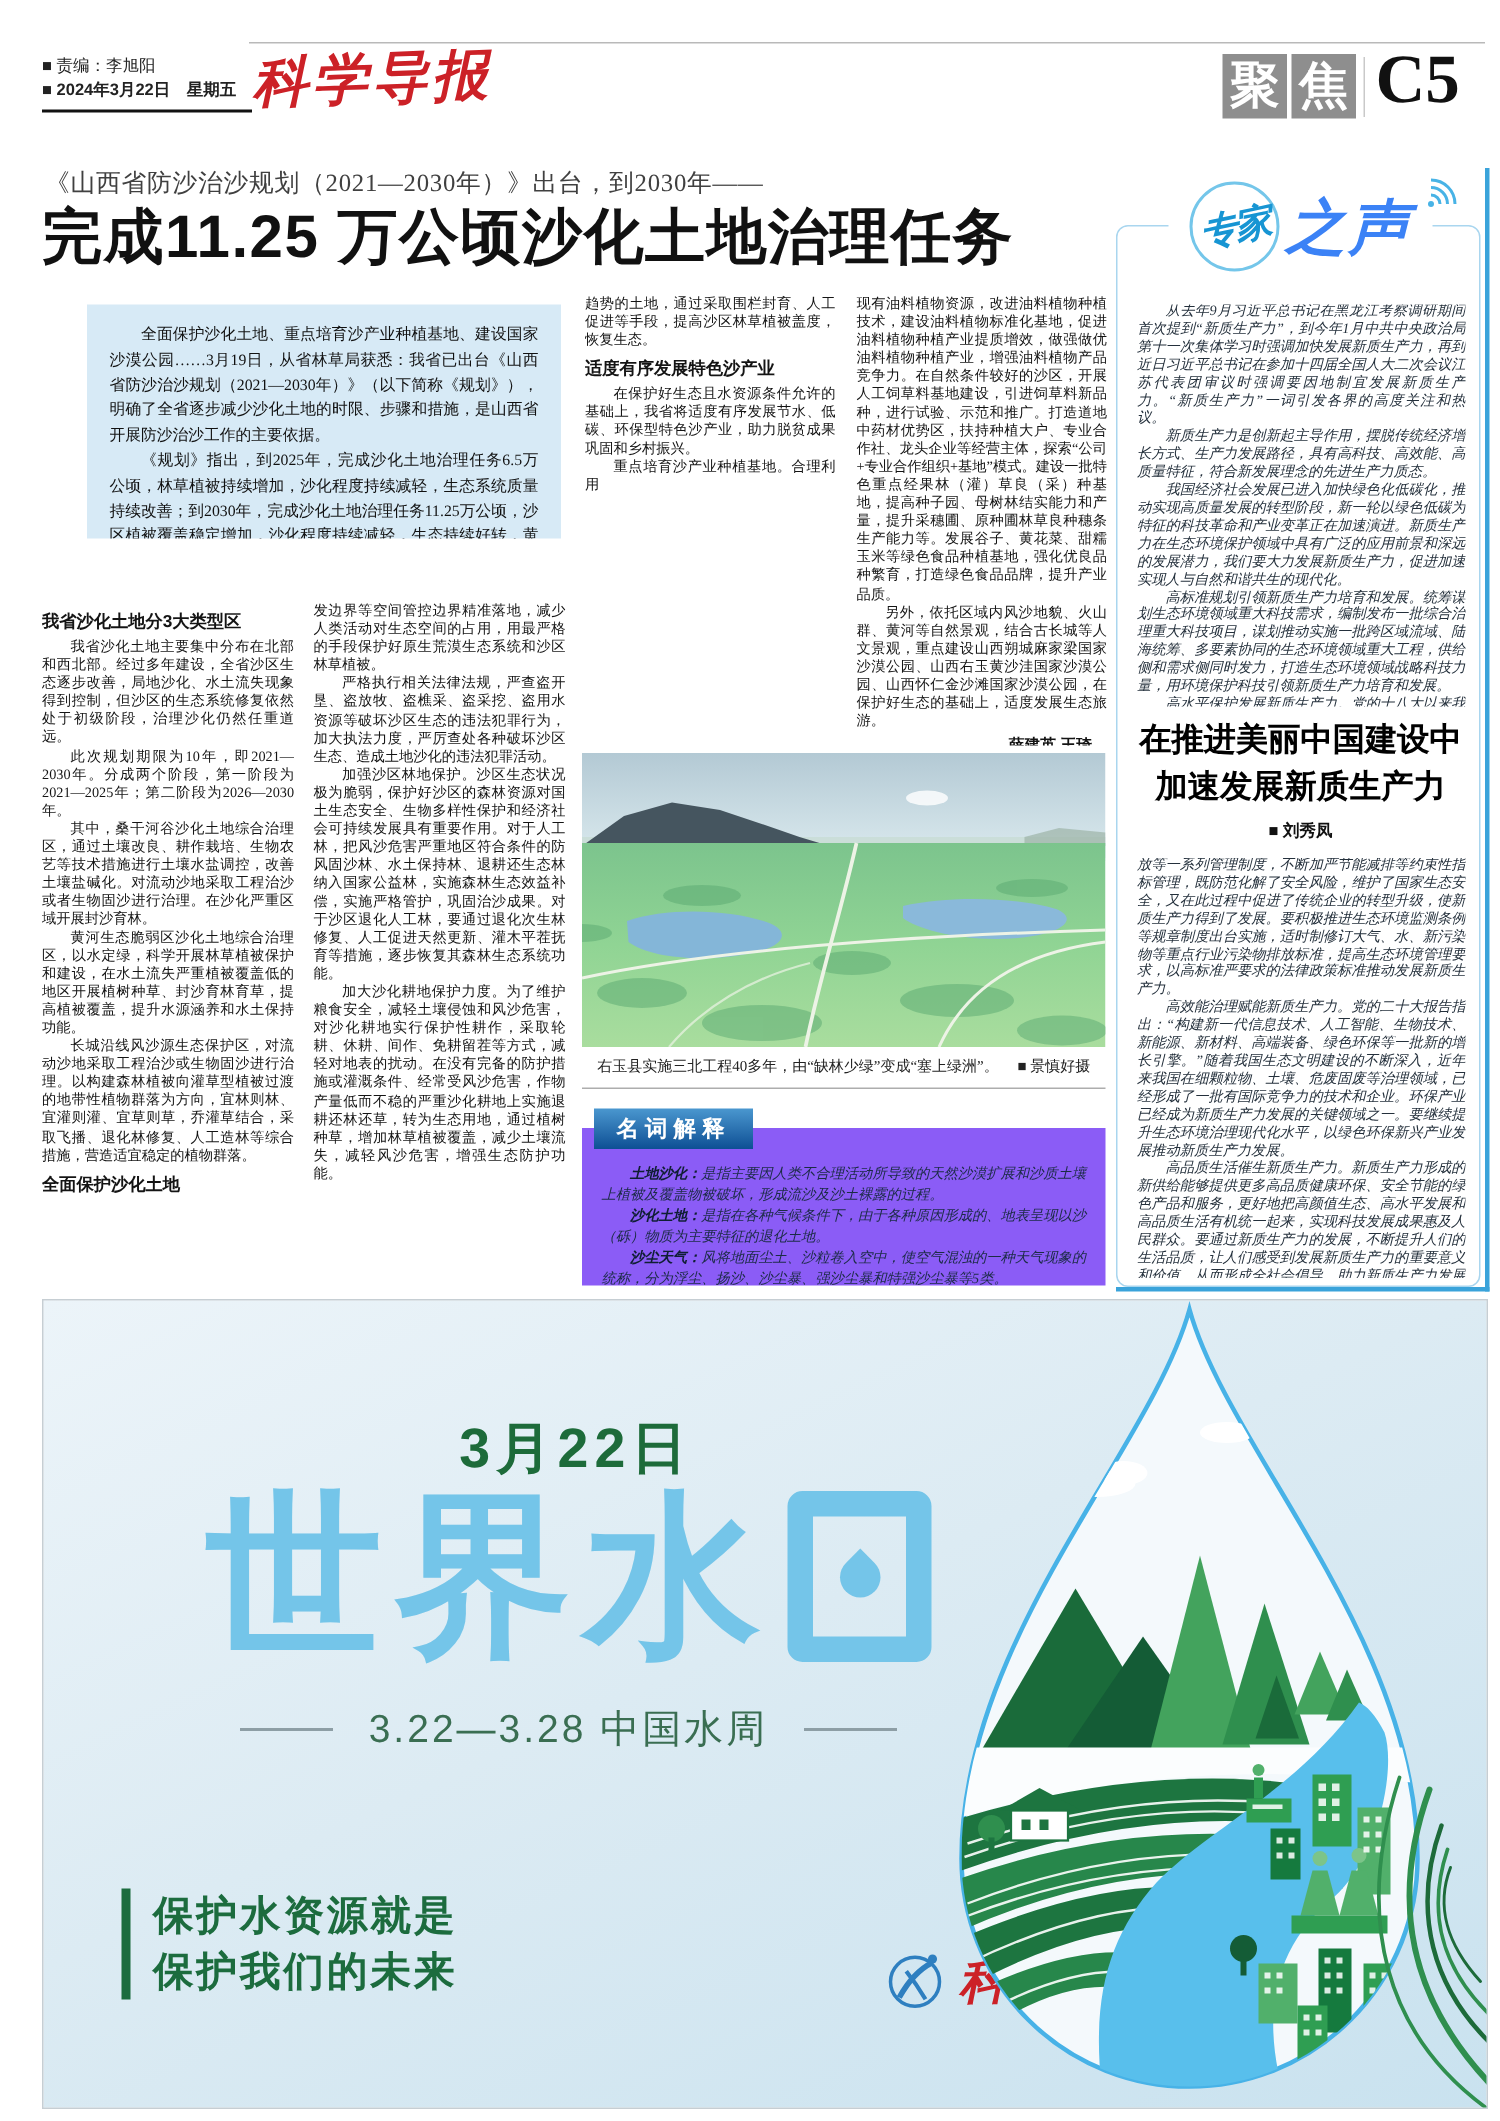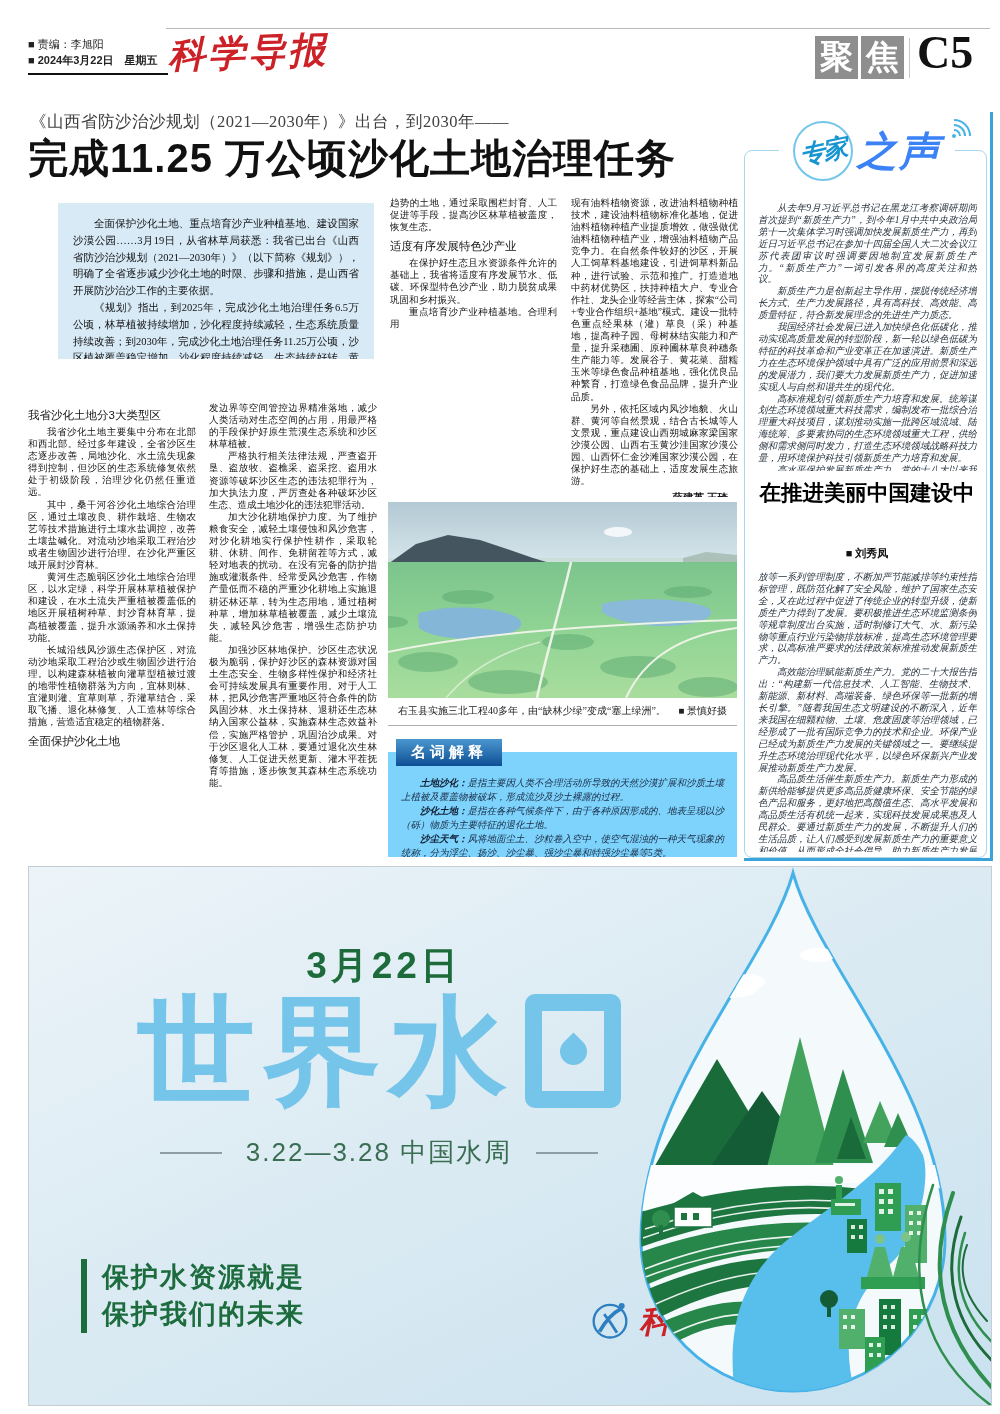--- a/index.html
+++ b/index.html
@@ -31,33 +31,33 @@
   .intro-box p { text-indent:2em; }
 
   
   .news-col { font-size:9.5px; line-height:12.1px; text-align:justify; overflow:hidden; color:#141414; }
   .col1 { left:28px;  top:402px; width:168px; height:456px; }
   .col2 { left:209px; top:402px; width:168px; height:456px; }
   .col3 { left:390px; top:197px; width:167px; height:300px; }
   .col4 { left:571px; top:197px; width:167px; height:300px; }
   .col-p { text-indent:2em; }
   .col-p.cont { text-indent:0; }
-  .col-h { font-weight:normal; font-family:"Liberation Sans",sans-serif; font-size:11.5px;
+  .col-h { font-weight:bold; font-family:"Liberation Sans",sans-serif; font-size:11.5px;
            line-height:14px; margin:6px 0 4px; }
   .col-author { text-align:right; font-weight:bold; padding-right:10px; margin-top:4px;
                 font-family:"Liberation Sans",sans-serif; font-size:10.5px; }
 
   
   .photo-wrap { left:388px; top:502px; width:349px; height:196px; }
   .caption { left:388px; top:704px; width:349px; font-size:10px; color:#222; text-align:center;
              padding-bottom:7px; border-bottom:1px solid #adadad; }
   .caption .credit { margin-left:10px; } .caption .sq { color:#9a9a9a; font-size:8px; }
 
   
-  .glossary { left:388px; top:752px; width:349px; height:105px; background:#7dd3fc; overflow:hidden;
+  .glossary { left:388px; top:752px; width:349px; height:105px; background:#8b5cf6; overflow:hidden;
               padding:24px 13px 6px 13px; }
   .glossary-badge { left:396px; top:739px; background:linear-gradient(#4a97cf,#0e4f94); color:#fff;
                     font-family:"Liberation Sans",sans-serif; font-weight:bold; font-size:15px;
                     letter-spacing:4px; padding:4px 15px; }
   .gl-p { font-size:9.5px; line-height:14px; text-indent:2em; font-style:italic; color:#1b2b45; text-align:justify; }
   .gl-p b { font-style:italic; color:#0f1e33; }
 
   
   .sb-right-line { left:990px; top:112px; width:3px; height:749px; background:#3aa3da; }
   .sb-bottom-line { left:744px; top:858px; width:249px; height:3px; background:#3aa3da; }
@@ -121,30 +121,31 @@
 <div class="abs kicker">《山西省防沙治沙规划（2021—2030年）》出台，到2030年——</div>
 <div class="abs headline">完成11.25 万公顷沙化土地治理任务</div>
 <div class="abs intro-box">
   <p>全面保护沙化土地、重点培育沙产业种植基地、建设国家沙漠公园……3月19日，从省林草局获悉：我省已出台《山西省防沙治沙规划（2021—2030年）》（以下简称《规划》），明确了全省逐步减少沙化土地的时限、步骤和措施，是山西省开展防沙治沙工作的主要依据。</p>
   <p>《规划》指出，到2025年，完成沙化土地治理任务6.5万公顷，林草植被持续增加，沙化程度持续减轻，生态系统质量持续改善；到2030年，完成沙化土地治理任务11.25万公顷，沙区植被覆盖稳定增加，沙化程度持续减轻，生态持续好转，黄河流域、海河流域等重点区域生态状况明显改善，进一步筑牢北方生态安全屏障。</p>
 </div>
 
 <div class="abs news-col col1">
     <div class="col-h">我省沙化土地分3大类型区</div>
     <div class="col-p">我省沙化土地主要集中分布在北部和西北部。经过多年建设，全省沙区生态逐步改善，局地沙化、水土流失现象得到控制，但沙区的生态系统修复依然处于初级阶段，治理沙化仍然任重道远。</div>
+    <div class="col-p">此次规划期限为10年，即2021—2030年。分成两个阶段，第一阶段为2021—2025年；第二阶段为2026—2030年。</div>
     <div class="col-p">其中，桑干河谷沙化土地综合治理区，通过土壤改良、耕作栽培、生物农艺等技术措施进行土壤水盐调控，改善土壤盐碱化。对流动沙地采取工程治沙或者生物固沙进行治理。在沙化严重区域开展封沙育林。</div>
     <div class="col-p">黄河生态脆弱区沙化土地综合治理区，以水定绿，科学开展林草植被保护和建设，在水土流失严重植被覆盖低的地区开展植树种草、封沙育林育草，提高植被覆盖，提升水源涵养和水土保持功能。</div>
     <div class="col-p">长城沿线风沙源生态保护区，对流动沙地采取工程治沙或生物固沙进行治理。以构建森林植被向灌草型植被过渡的地带性植物群落为方向，宜林则林、宜灌则灌、宜草则草，乔灌草结合，采取飞播、退化林修复、人工造林等综合措施，营造适宜稳定的植物群落。</div>
     <div class="col-h">全面保护沙化土地</div>
   </div>
 <div class="abs news-col col2">
     <div class="col-p cont">发边界等空间管控边界精准落地，减少人类活动对生态空间的占用，用最严格的手段保护好原生荒漠生态系统和沙区林草植被。</div>
     <div class="col-p">严格执行相关法律法规，严查盗开垦、盗放牧、盗樵采、盗采挖、盗用水资源等破坏沙区生态的违法犯罪行为，加大执法力度，严厉查处各种破坏沙区生态、造成土地沙化的违法犯罪活动。</div>
+    <div class="col-p">加强沙区林地保护。沙区生态状况极为脆弱，保护好沙区的森林资源对国土生态安全、生物多样性保护和经济社会可持续发展具有重要作用。对于人工林，把风沙危害严重地区符合条件的防风固沙林、水土保持林、退耕还生态林纳入国家公益林，实施森林生态效益补偿，实施严格管护，巩固治沙成果。对于沙区退化人工林，要通过退化次生林修复、人工促进天然更新、灌木平茬抚育等措施，逐步恢复其森林生态系统功能。</div>
     <div class="col-p">加大沙化耕地保护力度。为了维护粮食安全，减轻土壤侵蚀和风沙危害，对沙化耕地实行保护性耕作，采取轮耕、休耕、间作、免耕留茬等方式，减轻对地表的扰动。在没有完备的防护措施或灌溉条件、经常受风沙危害，作物产量低而不稳的严重沙化耕地上实施退耕还林还草，转为生态用地，通过植树种草，增加林草植被覆盖，减少土壤流失，减轻风沙危害，增强生态防护功能。</div>
-    <div class="col-p">加强沙区林地保护。沙区生态状况极为脆弱，保护好沙区的森林资源对国土生态安全、生物多样性保护和经济社会可持续发展具有重要作用。对于人工林，把风沙危害严重地区符合条件的防风固沙林、水土保持林、退耕还生态林纳入国家公益林，实施森林生态效益补偿，实施严格管护，巩固治沙成果。对于沙区退化人工林，要通过退化次生林修复、人工促进天然更新、灌木平茬抚育等措施，逐步恢复其森林生态系统功能。</div>
   </div>
 <div class="abs news-col col3">
     <div class="col-p cont">趋势的土地，通过采取围栏封育、人工促进等手段，提高沙区林草植被盖度，恢复生态。</div>
     <div class="col-h">适度有序发展特色沙产业</div>
     <div class="col-p">在保护好生态且水资源条件允许的基础上，我省将适度有序发展节水、低碳、环保型特色沙产业，助力脱贫成果巩固和乡村振兴。</div>
     <div class="col-p">重点培育沙产业种植基地。合理利用</div>
   </div>
 <div class="abs news-col col4">
     <div class="col-p cont">现有油料植物资源，改进油料植物种植技术，建设油料植物标准化基地，促进油料植物种植产业提质增效，做强做优油料植物种植产业，增强油料植物产品竞争力。在自然条件较好的沙区，开展人工饲草料基地建设，引进饲草料新品种，进行试验、示范和推广。打造道地中药材优势区，扶持种植大户、专业合作社、龙头企业等经营主体，探索“公司+专业合作组织+基地”模式。建设一批特色重点经果林（灌）草良（采）种基地，提高种子园、母树林结实能力和产量，提升采穗圃、原种圃林草良种穗条生产能力等。发展谷子、黄花菜、甜糯玉米等绿色食品种植基地，强化优良品种繁育，打造绿色食品品牌，提升产业品质。</div>
     <div class="col-p">另外，依托区域内风沙地貌、火山群、黄河等自然景观，结合古长城等人文景观，重点建设山西朔城麻家梁国家沙漠公园、山西右玉黄沙洼国家沙漠公园、山西怀仁金沙滩国家沙漠公园，在保护好生态的基础上，适度发展生态旅游。</div>
@@ -224,20 +225,21 @@
     <div class="sb-text">
       <div class="col-p">从去年9月习近平总书记在黑龙江考察调研期间首次提到“新质生产力”，到今年1月中共中央政治局第十一次集体学习时强调加快发展新质生产力，再到近日习近平总书记在参加十四届全国人大二次会议江苏代表团审议时强调要因地制宜发展新质生产力。“新质生产力”一词引发各界的高度关注和热议。</div>
       <div class="col-p">新质生产力是创新起主导作用，摆脱传统经济增长方式、生产力发展路径，具有高科技、高效能、高质量特征，符合新发展理念的先进生产力质态。</div>
       <div class="col-p">我国经济社会发展已进入加快绿色化低碳化，推动实现高质量发展的转型阶段，新一轮以绿色低碳为特征的科技革命和产业变革正在加速演进。新质生产力在生态环境保护领域中具有广泛的应用前景和深远的发展潜力，我们要大力发展新质生产力，促进加速实现人与自然和谐共生的现代化。</div>
       <div class="col-p">高标准规划引领新质生产力培育和发展。统筹谋划生态环境领域重大科技需求，编制发布一批综合治理重大科技项目，谋划推动实施一批跨区域流域、陆海统筹、多要素协同的生态环境领域重大工程，供给侧和需求侧同时发力，打造生态环境领域战略科技力量，用环境保护科技引领新质生产力培育和发展。</div>
       <div class="col-p">高水平保护发展新质生产力。党的十八大以来我国生态文明制度体系越织越密，不断完善环评、排污许可、碳排</div>
     </div>
   </div>
 <div class="abs sb-headline">
   <div>在推进美丽中国建设中</div>
+  <div>加速发展新质生产力</div>
 </div>
 <div class="abs sb-author">■ 刘秀凤</div>
 <div class="abs sb-bottom">
     <div class="sb-text">
       <div class="col-p cont">放等一系列管理制度，不断加严节能减排等约束性指标管理，既防范化解了安全风险，维护了国家生态安全，又在此过程中促进了传统企业的转型升级，使新质生产力得到了发展。要积极推进生态环境监测条例等规章制度出台实施，适时制修订大气、水、新污染物等重点行业污染物排放标准，提高生态环境管理要求，以高标准严要求的法律政策标准推动发展新质生产力。</div>
       <div class="col-p">高效能治理赋能新质生产力。党的二十大报告指出：“构建新一代信息技术、人工智能、生物技术、新能源、新材料、高端装备、绿色环保等一批新的增长引擎。”随着我国生态文明建设的不断深入，近年来我国在细颗粒物、土壤、危废固废等治理领域，已经形成了一批有国际竞争力的技术和企业。环保产业已经成为新质生产力发展的关键领域之一。要继续提升生态环境治理现代化水平，以绿色环保新兴产业发展推动新质生产力发展。</div>
       <div class="col-p">高品质生活催生新质生产力。新质生产力形成的新供给能够提供更多高品质健康环保、安全节能的绿色产品和服务，更好地把高颜值生态、高水平发展和高品质生活有机统一起来，实现科技发展成果惠及人民群众。要通过新质生产力的发展，不断提升人们的生活品质，让人们感受到发展新质生产力的重要意义和价值，从而形成全社会倡导、助力新质生产力发展的共识和行动。</div>
     </div>
   </div>
 

